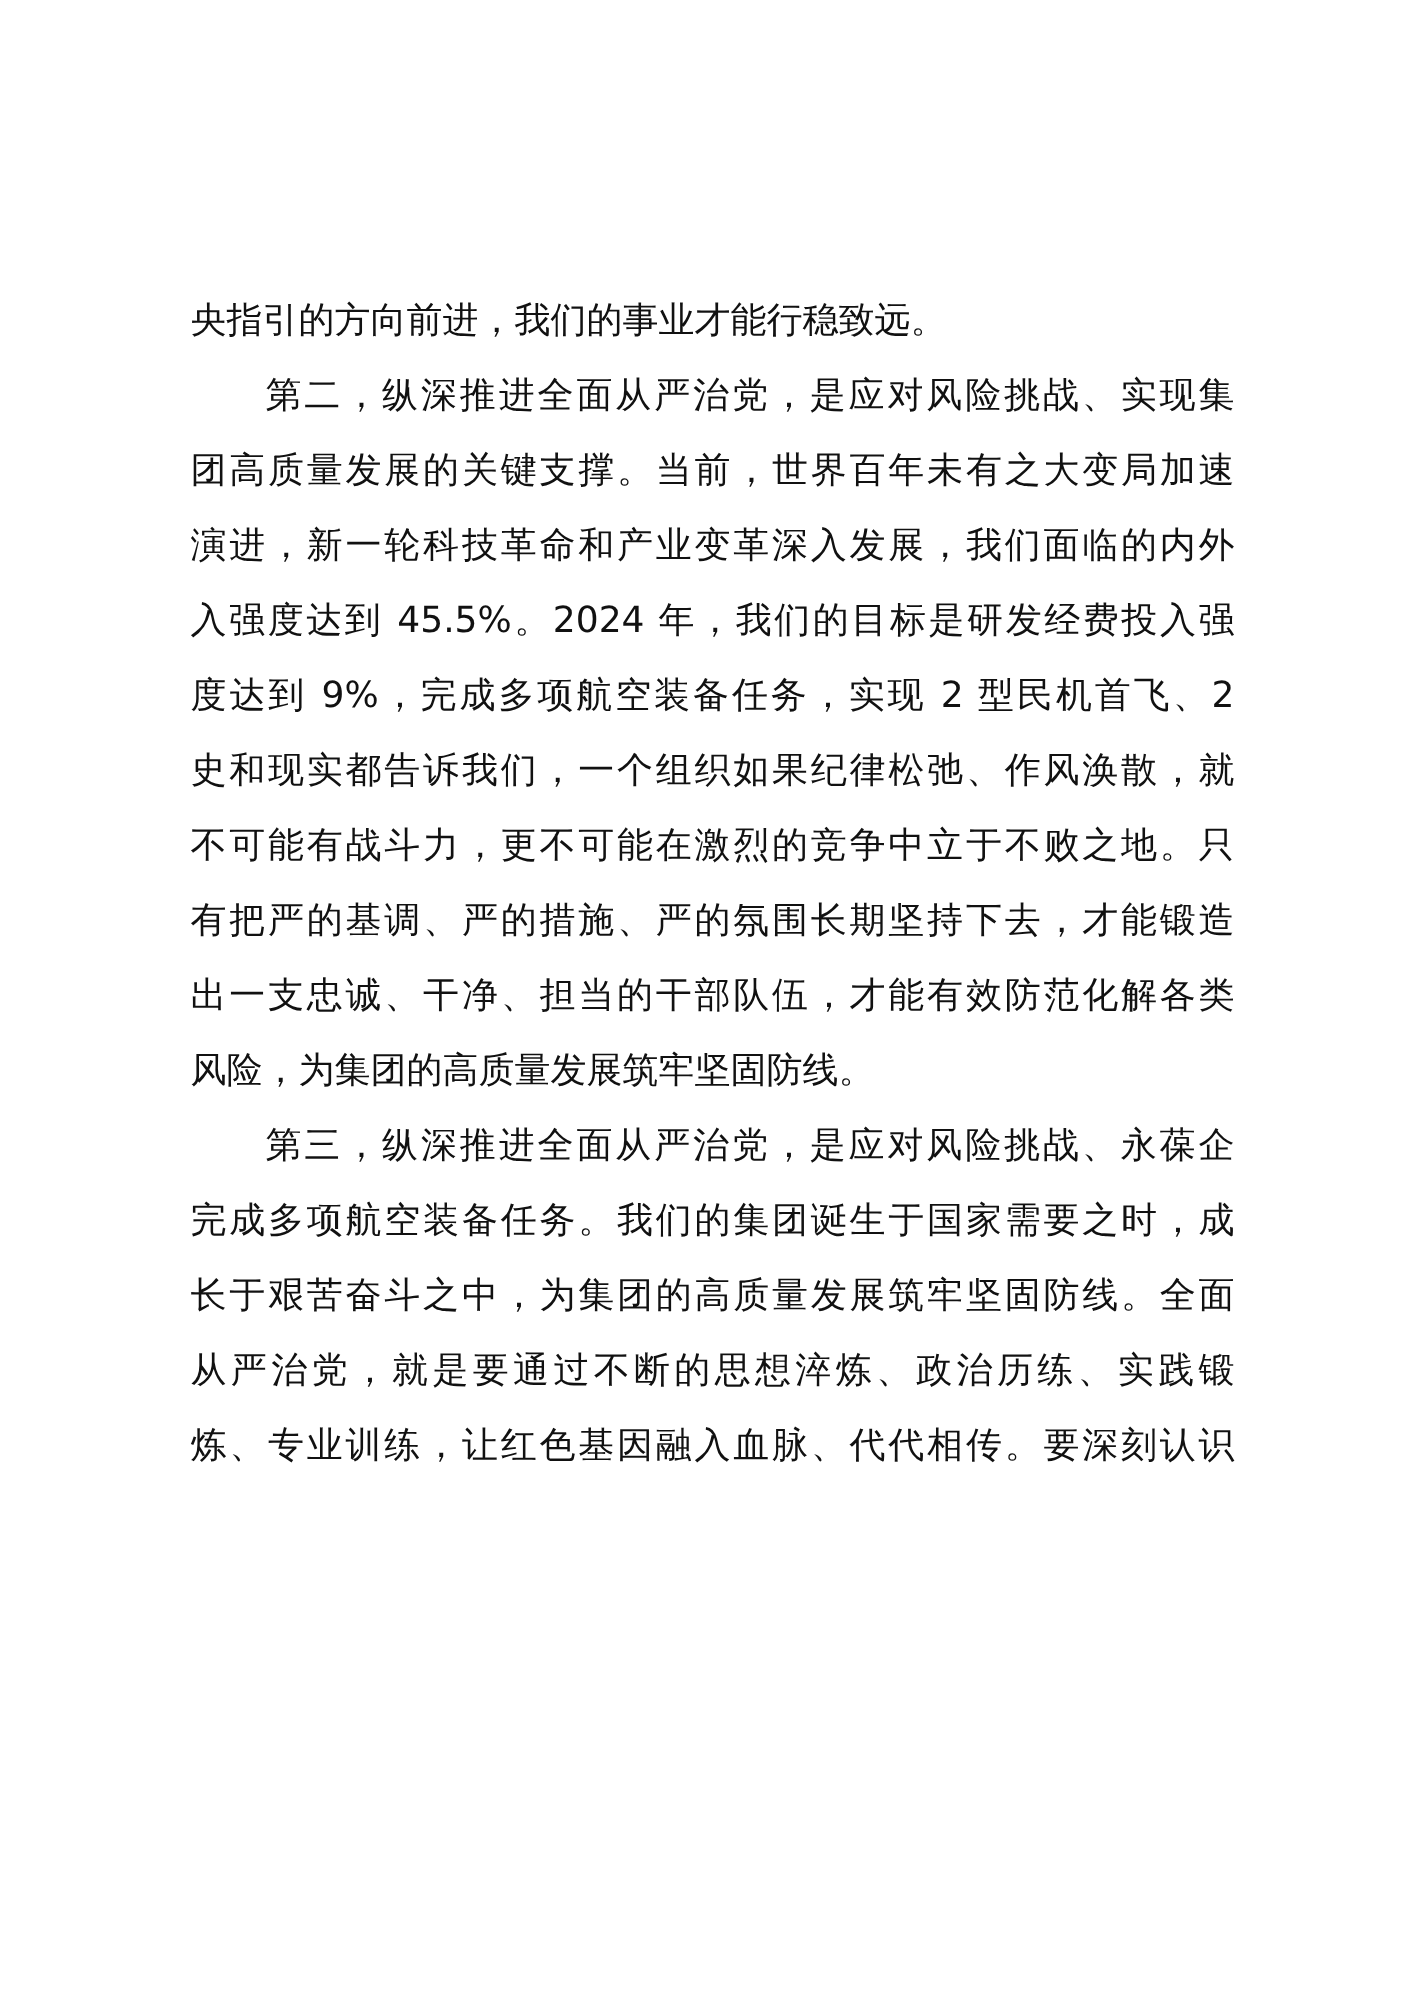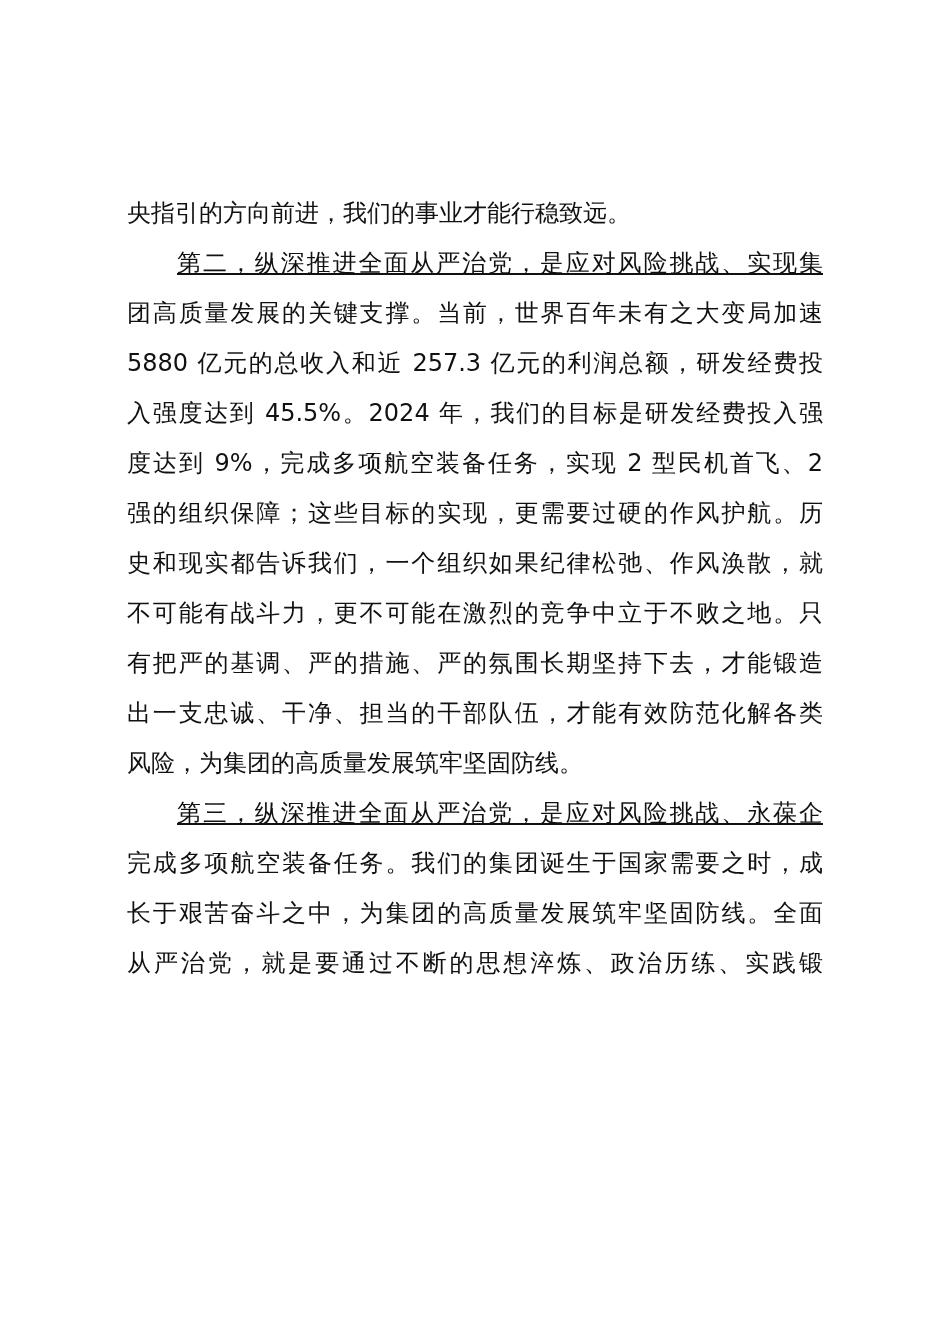--- a/index.html
+++ b/index.html
@@ -36,48 +36,47 @@
       white-space: nowrap;
       text-align: justify;
       text-align-last: justify;
       letter-spacing: 0;
     }
     .line.last {
       text-align-last: left;
     }
     .line.indent {
       padding-left: 50px;
-      text-decoration: underline;
     }
   </style>
 </head>
 <body>
 
 <div class="page">
   <div class="text-block">
 
     <div>
       <div class="line last">央指引的方向前进，我们的事业才能行稳致远。</div>
     </div>
 
     <div>
       <div class="line indent">第二，纵深推进全面从严治党，是应对风险挑战、实现集</div>
       <div class="line">团高质量发展的关键支撑。当前，世界百年未有之大变局加速</div>
-      <div class="line">5880 亿元的总收入和近 257.3 亿元的利润总额，研发经费投</div>
+      <div class="line">演进，新一轮科技革命和产业变革深入发展，我们面临的内外</div>
       <div class="line">入强度达到 45.5%。2024 年，我们的目标是研发经费投入强</div>
       <div class="line">度达到 9%，完成多项航空装备任务，实现 2 型民机首飞、2</div>
-      <div class="line">强的组织保障；这些目标的实现，更需要过硬的作风护航。历</div>
       <div class="line">史和现实都告诉我们，一个组织如果纪律松弛、作风涣散，就</div>
       <div class="line">不可能有战斗力，更不可能在激烈的竞争中立于不败之地。只</div>
       <div class="line">有把严的基调、严的措施、严的氛围长期坚持下去，才能锻造</div>
       <div class="line">出一支忠诚、干净、担当的干部队伍，才能有效防范化解各类</div>
       <div class="line last">风险，为集团的高质量发展筑牢坚固防线。</div>
     </div>
 
     <div>
       <div class="line indent">第三，纵深推进全面从严治党，是应对风险挑战、永葆企</div>
       <div class="line">完成多项航空装备任务。我们的集团诞生于国家需要之时，成</div>
       <div class="line">长于艰苦奋斗之中，为集团的高质量发展筑牢坚固防线。全面</div>
       <div class="line">从严治党，就是要通过不断的思想淬炼、政治历练、实践锻</div>
+      <div class="line">炼、专业训练，让红色基因融入血脉、代代相传。要深刻认识</div>
     </div>
 
   </div>
 </div>
 
 </body></html>

